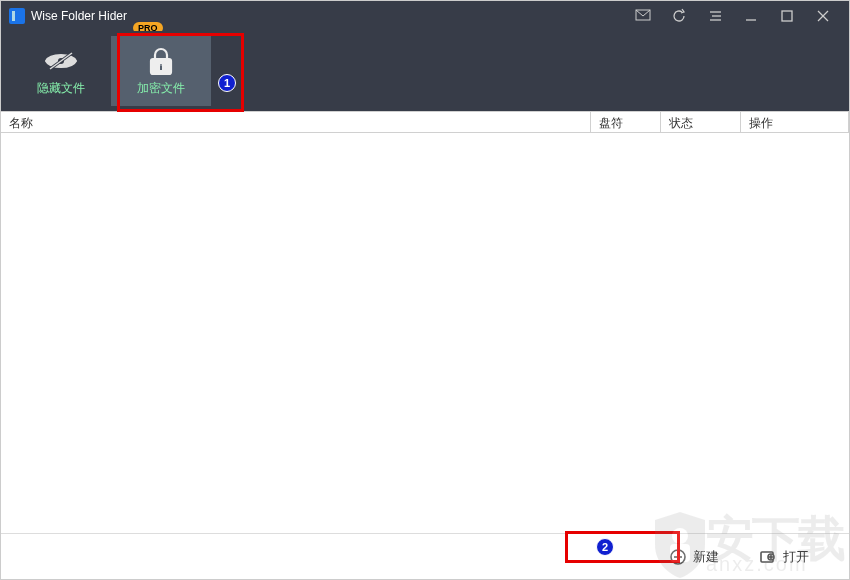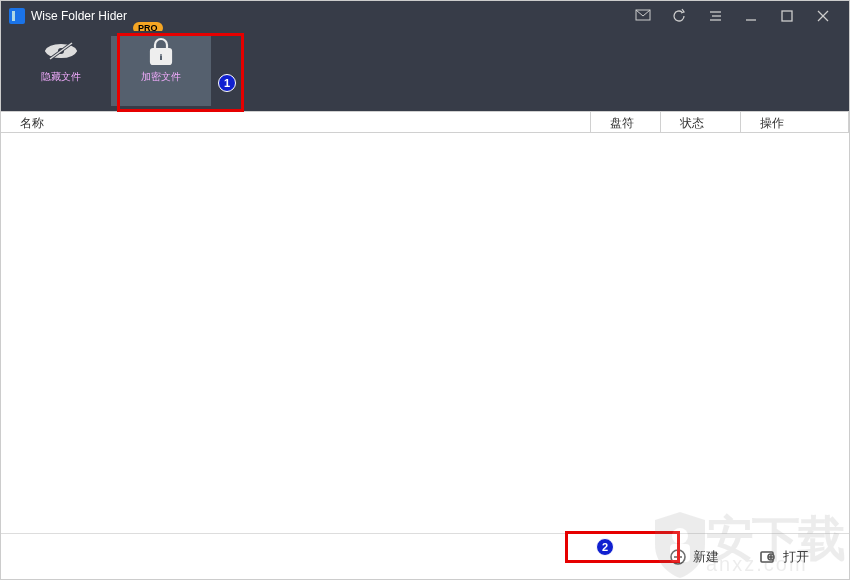--- a/index.html
+++ b/index.html
@@ -8,30 +8,30 @@
   
   .titlebar { height: 30px; background: #373c48; display: flex; align-items: center; padding: 0 8px; color: #fff; font-size: 12px; }
   .app-icon { width: 16px; height: 16px; background: #1a73e8; margin-right: 6px; display:inline-block; border-radius:2px; position:relative;}
   .app-icon:after{content:"";position:absolute;left:3px;top:3px;width:3px;height:10px;background:#add8e6;}
   .pro-badge { background: #f5a623; color: #000; font-size: 9px; font-weight: bold; padding: 1px 5px; border-radius: 6px; margin-left: 6px; margin-top: 24px; }
   .title-spacer { flex: 1; }
   .title-btn { width: 36px; height: 30px; display: flex; align-items: center; justify-content: center; color: #ccc; }
   .title-btn svg { stroke: #ccc; }
   
   .toolbar { height: 80px; background: #373c48; display: flex; align-items: center; padding: 0 10px; }
-  .tool-tab { width: 100px; height: 70px; display: flex; flex-direction: column; align-items: center; color: #f0abfc; font-size: 10px; position: relative; }
+  .tool-tab { width: 100px; height: 70px; display: flex; flex-direction: column; align-items: center; justify-content: center; color: #86efac; font-size: 12px; position: relative; }
   .tool-tab.active { background: #55606e; }
   .tool-tab .ico { width: 36px; height: 30px; display:flex;align-items:center;justify-content:center; }
   .tool-tab .lbl { margin-top: 4px; }
   
   .annot-box { position: absolute; border: 3px solid #e60000; pointer-events: none; }
   .annot-badge { position:absolute; width:18px;height:18px;border-radius:50%; background:#1020d0;color:#fff;font-size:11px;font-weight:bold; display:flex;align-items:center;justify-content:center;border:1px solid #fff; }
   
   .col-header { height: 22px; background: #fff; border-top:1px solid #d0d0d0; border-bottom:1px solid #d0d0d0; display: flex; font-size: 12px; color: #333; }
-  .col-header > div { border-right: 1px solid #d0d0d0; padding: 3px 19px; }
+  .col-header > div { border-right: 1px solid #d0d0d0; padding: 3px 8px; }
   .col-name { width: 590px; }
   .col-drive { width: 70px; }
   .col-status { width: 80px; font-family: Liberation Serif, serif; }
   .col-ops { flex:1; }
   
   .content { flex: 1; background: #fff; position:relative; }
   
   .footer { height: 46px; border-top: 1px solid #ddd; display: flex; align-items: center; justify-content: flex-end; padding-right: 40px; font-size: 13px; color: #333; position:relative;}
   .fbtn { display:flex; align-items:center; margin-left: 40px; }
   .fbtn .ficon { width:18px;height:18px;margin-right:6px;display:flex;align-items:center;justify-content:center;}

